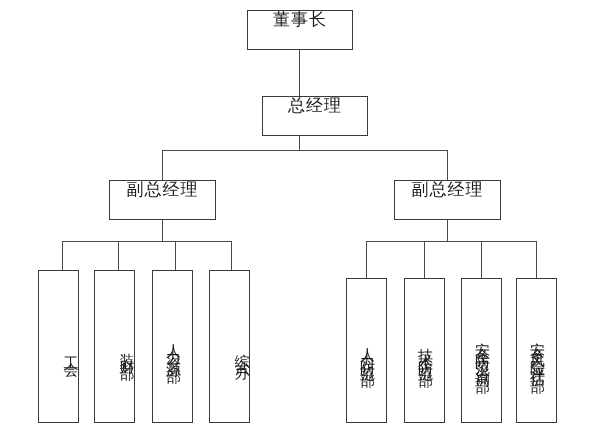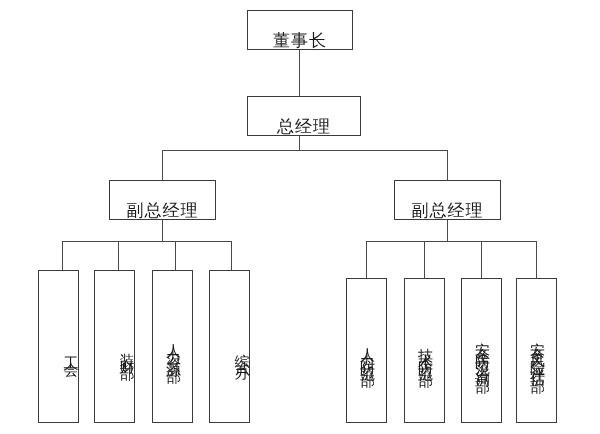--- a/index.html
+++ b/index.html
@@ -17,21 +17,21 @@
   }
 
   
   .node {
     position: absolute;
     box-sizing: border-box;
     border: 1px solid #3a3a3a;
     background: #ffffff;
     color: #1a1a1a;
     display: flex;
-    align-items: flex-end;
+    align-items: flex-start;
     justify-content: center;
     text-align: center;
   }
   
   .node.horiz {
     font-size: 17px;
     letter-spacing: 1px;
     line-height: 1;
   }
   
@@ -62,21 +62,21 @@
 <body>
 
 <div id="canvas">
 
   <div class="node horiz" style="left:247px; top:10px; width:106px; height:40px;">
     <span>董事长</span>
   </div>
 
   <div class="ln v" style="left:299px; top:50px; height:46px;"></div>
 
-  <div class="node horiz" style="left:247px; top:96px; width:114px; height:40px;">
+  <div class="node horiz" style="left:262px; top:96px; width:106px; height:40px;">
     <span>总经理</span>
   </div>
 
   <div class="ln v" style="left:299px; top:136px; height:15px;"></div>
   <div class="ln h" style="left:162px; top:150px; width:286px;"></div>
   <div class="ln v" style="left:162px; top:150px; height:30px;"></div>
   <div class="ln v" style="left:447px; top:150px; height:30px;"></div>
 
   <div class="node horiz" style="left:109px; top:180px; width:107px; height:40px;">
     <span>副总经理</span>

